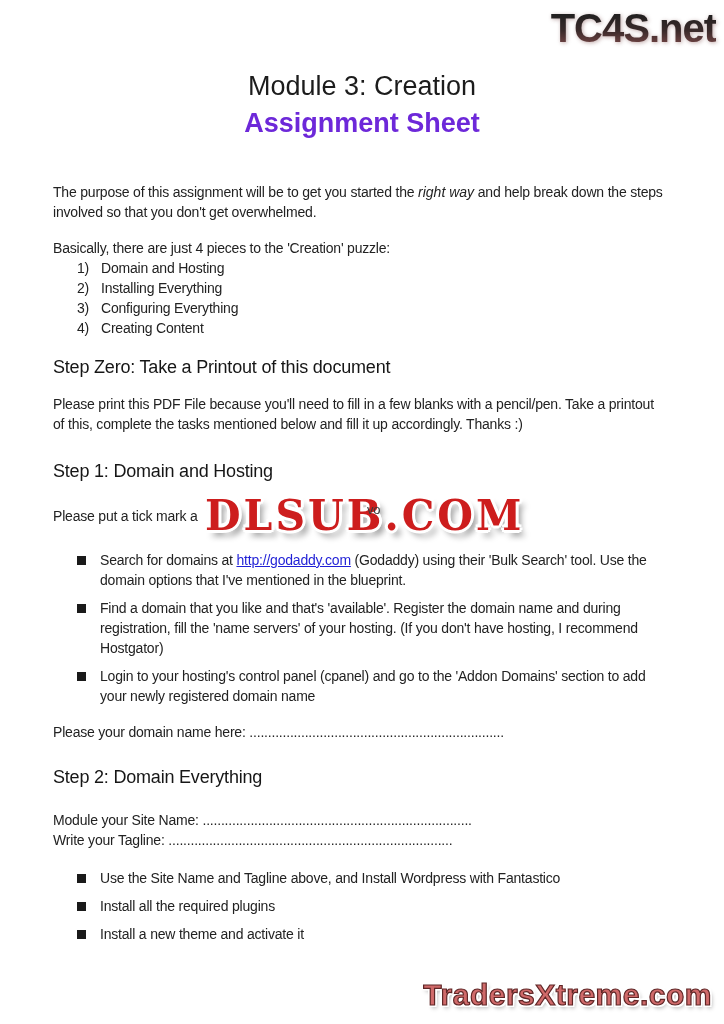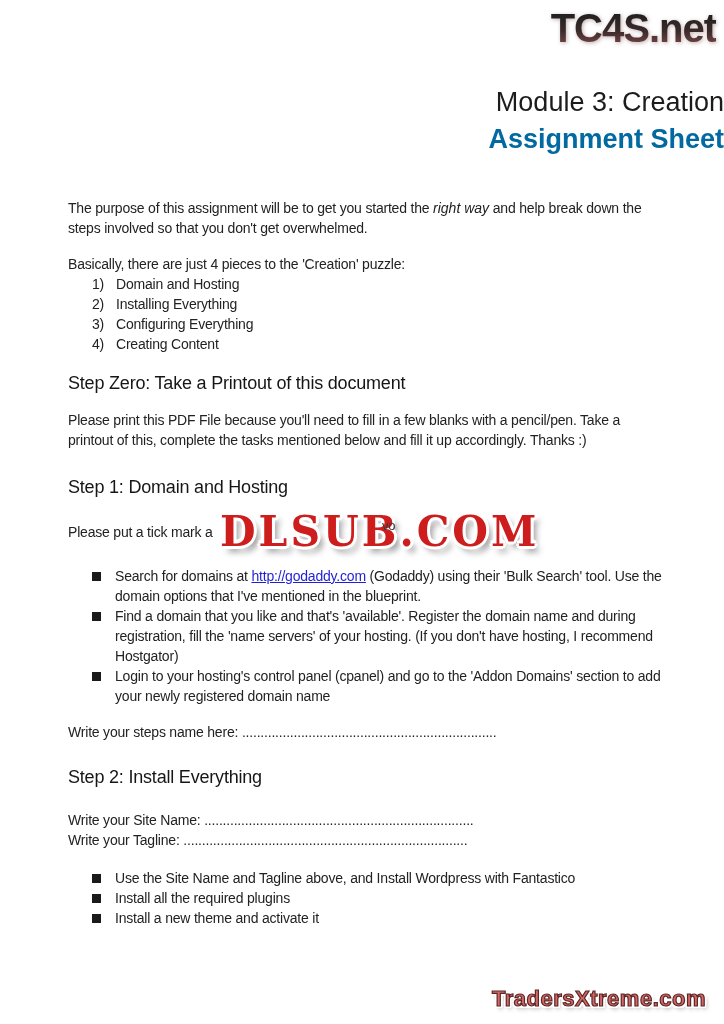--- a/index.html
+++ b/index.html
@@ -24,38 +24,38 @@
     font-weight: bold;
     letter-spacing: -1px;
     background: linear-gradient(180deg, #1f1f1f 15%, #3a2a2a 55%, #8a5050 100%);
     -webkit-background-clip: text;
     background-clip: text;
     color: transparent;
     filter: blur(0.4px) drop-shadow(1px 1px 2px rgba(120,70,70,0.45));
   }
 
   
-  .title-block { padding-top: 70px; text-align: right; margin-top: 16px; }
+  .title-block { padding-top: 70px; text-align: center; }
   .doc-title {
     font-size: 27px;
     line-height: 32px;
     color: #1c1c1c;
     font-weight: normal;
   }
   .doc-subtitle {
     margin-top: 4px;
     font-size: 27px;
     line-height: 34px;
     font-weight: bold;
-    color: #0369a1;
+    color: #6d28d9;
   }
 
   
   .content {
-    padding: 0 60px 0 68px;
+    padding: 0 60px 0 53px;
     font-size: 14px;
     line-height: 20px;
     letter-spacing: -0.2px;
   }
   .para { margin-top: 0; }
   .p-intro { margin-top: 42px; }
   .p-puzzle { margin-top: 16px; }
   .num-list { margin-top: 0; }
   .num-item { display: flex; padding-left: 24px; }
   .num-item .num { width: 24px; flex: 0 0 24px; }
@@ -99,43 +99,43 @@
     left: 314px;
     top: -6px;
     z-index: 5;
     font-size: 13px;
     color: #3a3a3a;
   }
 
   
   .bullet-list { margin-top: 24px; }
   .bullet-list-2 { margin-top: 18px; }
-  .bullet-item { display: flex; padding-left: 24px; margin-bottom: 0; }
+  .bullet-item { display: flex; padding-left: 24px; margin-bottom: 0; margin-top: 8px; }
   .bullet-square {
     flex: 0 0 9px;
     width: 9px;
     height: 9px;
     background: #1a1a1a;
     margin-top: 6px;
     margin-right: 14px;
   }
   .bullet-text { flex: 1; }
   a.doc-link { color: #1f1fd6; text-decoration: underline; cursor: pointer; }
 
   .fill-line { margin-top: 16px; white-space: nowrap; overflow: hidden; }
   .fill-line-tight { margin-top: 0; }
   .fill-group { margin-top: 20px; }
   .h-step2 { margin-top: 22px; }
 
   
   .tx-logo {
     position: absolute;
-    right: 18px;
+    right: 12px;
     bottom: 12px;
-    font-size: 22px;
+    font-size: 30px;
     font-weight: bold;
     letter-spacing: 0.5px;
     white-space: nowrap;
     color: #d06a6a;
     -webkit-text-stroke: 1.2px #5f2626;
     text-shadow:
       -2px -2px 0 #ffffff, 2px -2px 0 #ffffff,
       -2px  2px 0 #ffffff, 2px  2px 0 #ffffff,
        0   -2px 0 #ffffff, 0    2px 0 #ffffff,
       -2px  0   0 #ffffff, 2px  0   0 #ffffff,
@@ -200,26 +200,26 @@
       <div class="bullet-item">
         <span class="bullet-square"></span>
         <span class="bullet-text">Find a domain that you like and that's 'available'. Register the domain name and during registration, fill the 'name servers' of your hosting. (If you don't have hosting, I recommend Hostgator)</span>
       </div>
       <div class="bullet-item">
         <span class="bullet-square"></span>
         <span class="bullet-text">Login to your hosting's control panel (cpanel) and go to the 'Addon Domains' section to add your newly registered domain name</span>
       </div>
     </div>
 
-    <div class="fill-line">Write your steps name here: .....................................................................</div>
-
-    <h2 class="section-heading h-step2">Step 2: Install Everything</h2>
+    <div class="fill-line">Please your domain name here: .....................................................................</div>
+
+    <h2 class="section-heading h-step2">Step 2: Domain Everything</h2>
 
     <div class="fill-group">
-      <div class="fill-line fill-line-tight">Write your Site Name: .........................................................................</div>
+      <div class="fill-line fill-line-tight">Module your Site Name: .........................................................................</div>
       <div class="fill-line fill-line-tight">Write your Tagline: .............................................................................</div>
     </div>
 
     <div class="bullet-list bullet-list-2">
       <div class="bullet-item">
         <span class="bullet-square"></span>
         <span class="bullet-text">Use the Site Name and Tagline above, and Install Wordpress with Fantastico</span>
       </div>
       <div class="bullet-item">
         <span class="bullet-square"></span>

